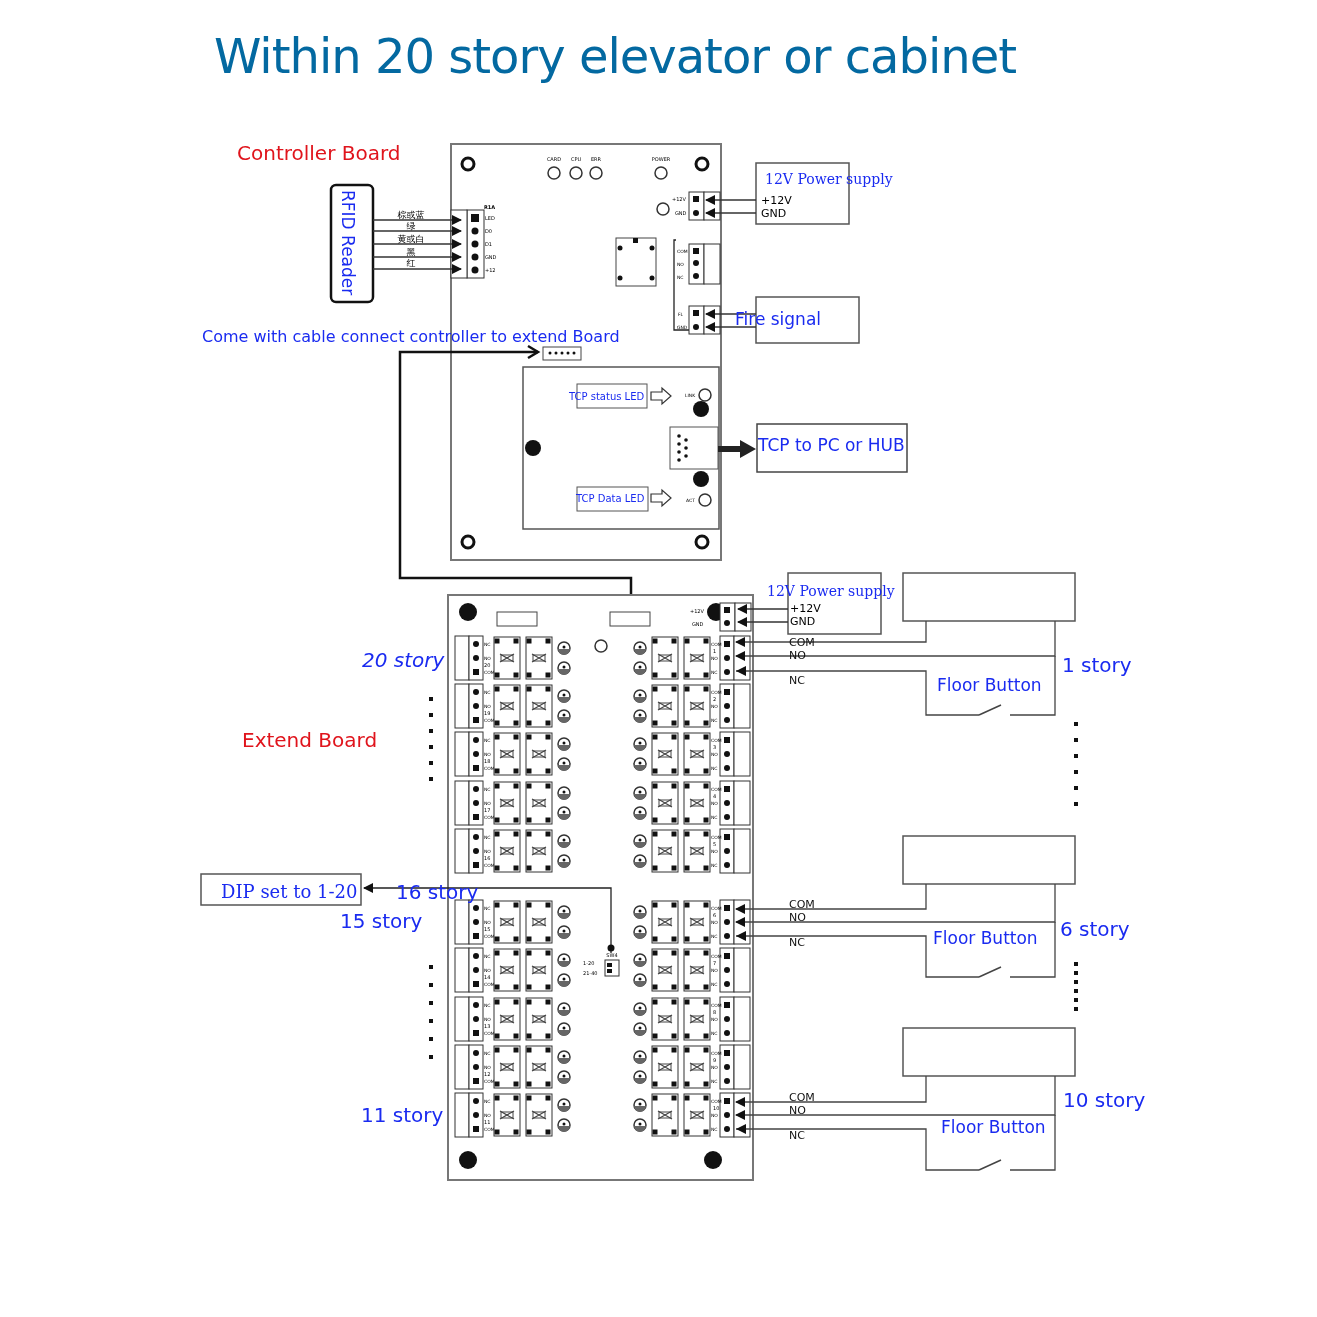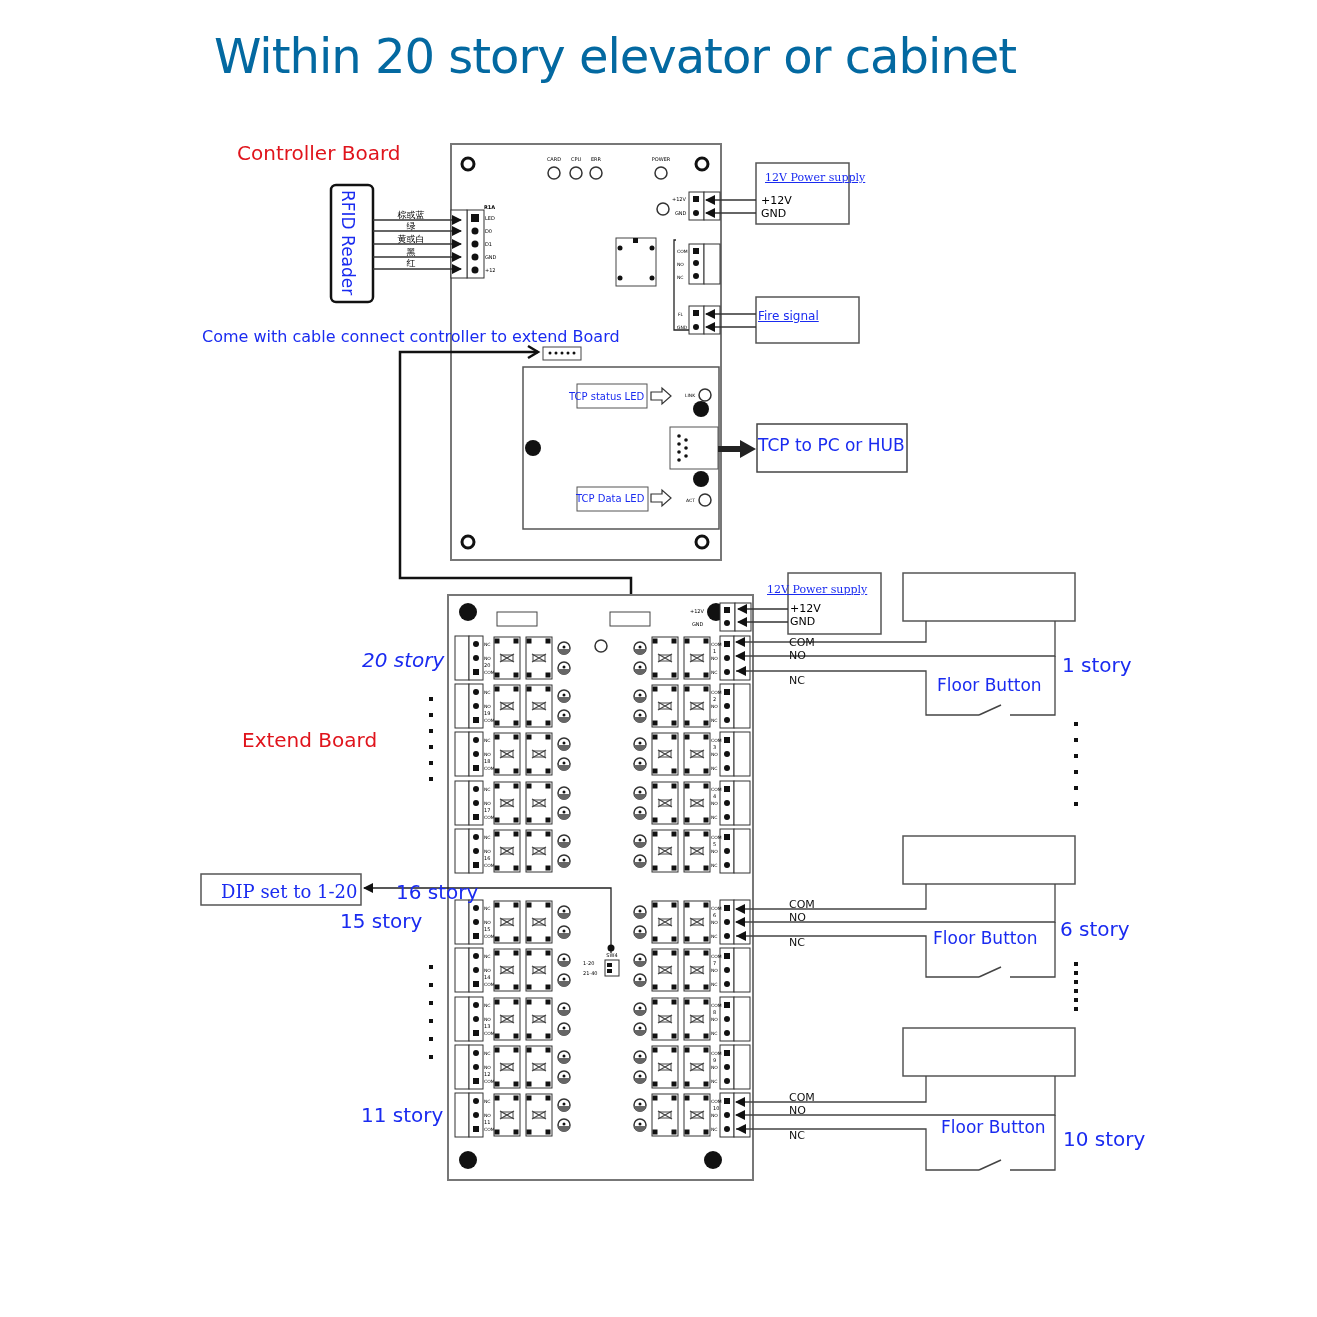--- a/index.html
+++ b/index.html
@@ -3,21 +3,21 @@
 <meta charset="utf-8">
 <style>
   html,body{margin:0;padding:0;background:#fff;}
   body{width:1317px;height:1317px;position:relative;overflow:hidden;font-family:"DejaVu Sans",sans-serif;}
   .abs{position:absolute;}
   .title{left:0;width:1230px;top:28px;text-align:center;font-size:48px;color:#0369a1;font-family:"DejaVu Sans",sans-serif;letter-spacing:-1px;}
   .red{color:#e0141c;}
   .blue{color:#1a2bf0;}
   .lbl-red{font-size:20px;}
   .lbl-story{font-size:20px;}
-  .small-blue{font-size:11px;font-family:"DejaVu Serif",serif;text-decoration:underline;}
+  .small-blue{font-size:14px;font-family:"DejaVu Serif",serif;}
   .wire-lbl{font-size:11px;color:#111;}
   svg text{font-family:"DejaVu Sans",sans-serif;}
 </style>
 </head>
 <body>
 
 <div class="abs title">Within 20 story elevator or cabinet</div>
 
 <svg class="abs" style="left:0;top:0" width="1317" height="1317">
   <defs>
@@ -890,37 +890,37 @@
       <rect x="429" y="1001" width="4" height="4" fill="#111"></rect>
       <rect x="429" y="1019" width="4" height="4" fill="#111"></rect>
       <rect x="429" y="1037" width="4" height="4" fill="#111"></rect>
       <rect x="429" y="1055" width="4" height="4" fill="#111"></rect>
     </g>
 </svg>
 
 <div class="abs red lbl-red" style="left:237px;top:141px;">Controller Board</div>
 <div class="abs blue" style="left:338px;top:190px;writing-mode:vertical-rl;font-size:17px;">RFID Reader</div>
 <div class="abs blue small-blue" style="left:765px;top:171px;">12V Power supply</div>
-<div class="abs blue" style="left:758px;top:309px;font-size:12px;text-decoration:underline;">Fire signal</div>
+<div class="abs blue" style="left:735px;top:309px;font-size:17px;">Fire signal</div>
 <div class="abs blue" style="left:202px;top:327px;font-size:16px;">Come with cable connect controller to extend Board</div>
 <div class="abs blue" style="left:569px;top:391px;font-size:10px;">TCP status LED</div>
 <div class="abs blue" style="left:576px;top:493px;font-size:10px;">TCP Data LED</div>
 <div class="abs blue" style="left:758px;top:435px;font-size:17px;">TCP to PC or HUB</div>
 
 <div class="abs blue small-blue" style="left:767px;top:583px;">12V Power supply</div>
 
 <div class="abs red lbl-red" style="left:242px;top:728px;">Extend Board</div>
 
 <div class="abs blue lbl-story" style="left:362px;top:648px;font-style:italic;">20 story</div>
 <div class="abs blue lbl-story" style="left:360px;top:880px;margin-left:36px;">16 story</div>
 <div class="abs blue lbl-story" style="left:312px;top:909px;margin-left:28px;">15 story</div>
 <div class="abs blue lbl-story" style="left:361px;top:1103px;">11 story</div>
 <div class="abs blue lbl-story" style="left:1062px;top:653px;">1 story</div>
 <div class="abs blue lbl-story" style="left:1060px;top:917px;">6 story</div>
-<div class="abs blue lbl-story" style="left:1063px;top:1127px;">10 story</div>
+<div class="abs blue lbl-story" style="left:1063px;top:1088px;">10 story</div>
 
 <div class="abs blue" style="left:221px;top:881px;font-size:18px;font-family:'DejaVu Serif',serif;">DIP set to 1-20</div>
 
 <div class="abs blue" style="left:937px;top:675px;font-size:17px;">Floor Button</div>
 <div class="abs blue" style="left:933px;top:928px;font-size:17px;">Floor Button</div>
 <div class="abs blue" style="left:941px;top:1117px;font-size:17px;">Floor Button</div>
 
 <div class="abs wire-lbl" style="left:789px;top:636px;">COM</div>
 <div class="abs wire-lbl" style="left:789px;top:649px;">NO</div>
 <div class="abs wire-lbl" style="left:789px;top:674px;">NC</div>

